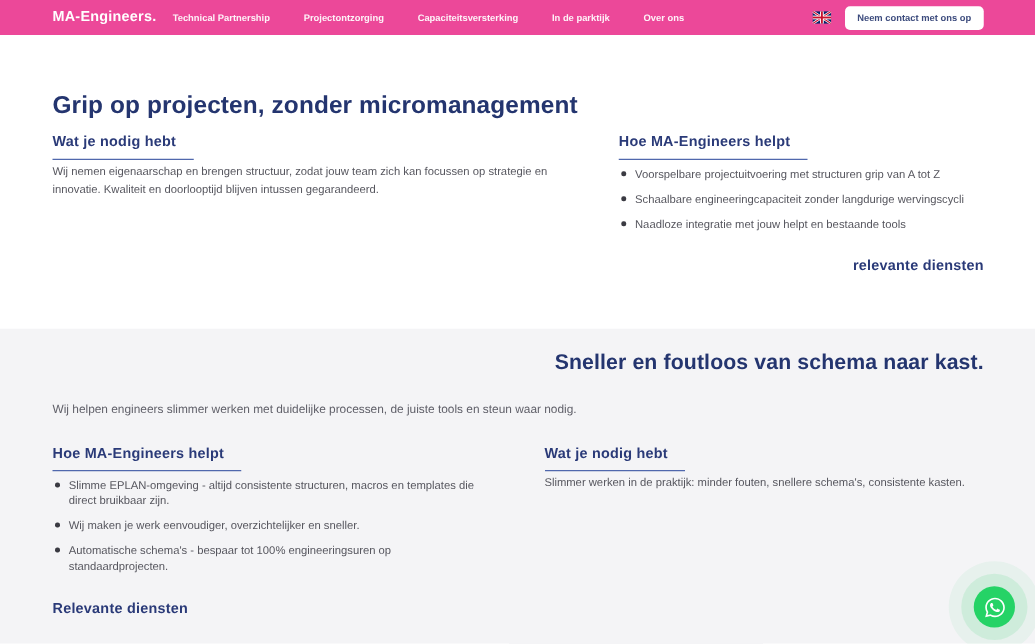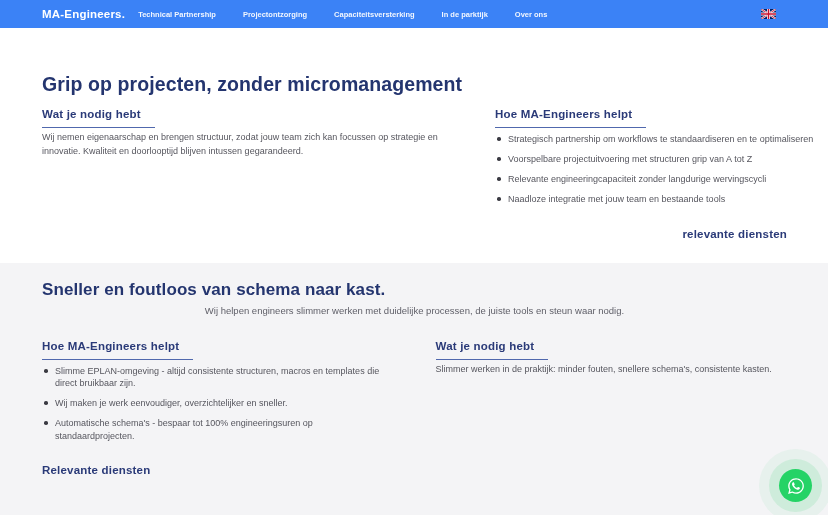--- a/index.html
+++ b/index.html
@@ -7,21 +7,21 @@
   body {
     font-family: "Liberation Sans", sans-serif;
     background: #ffffff;
     position: relative;
     color: #56565e;
   }
 
   
   .header {
     height: 28px;
-    background: #3b82f6;
+    background: #ec4899;
     display: flex;
     align-items: center;
     padding: 0 41px 0 42px;
   }
   .logo {
     color: #ffffff;
     font-weight: 700;
     font-size: 11.5px;
     letter-spacing: 0.2px;
     white-space: nowrap;
@@ -135,28 +135,29 @@
   }
 
   
   .section2 {
     height: 252px;
     background: #f4f4f6;
     padding: 17px 41px 0 42px;
     overflow: hidden;
   }
   .s2-title {
+    text-align: right;
     color: #24356f;
     font-size: 17px;
     font-weight: 800;
     letter-spacing: 0.1px;
-    margin-bottom: 5px;
+    margin-bottom: 22px;
   }
   .s2-subtitle {
-    text-align: center;
+    text-align: left;
     font-size: 9.5px;
     color: #5f5f68;
     margin-bottom: 20px;
   }
   .cols2 {
     display: grid;
     grid-template-columns: 1fr 1fr;
     gap: 42px;
   }
   .section2 .services { text-align: left; margin-top: 14px; }
@@ -193,37 +194,37 @@
   <div class="header-spacer"></div>
   <svg class="flag" viewBox="0 0 60 40" xmlns="http://www.w3.org/2000/svg">
     <rect width="60" height="40" fill="#012169"></rect>
     <path d="M0,0 L60,40 M60,0 L0,40" stroke="#ffffff" stroke-width="8"></path>
     <path d="M0,0 L60,40 M60,0 L0,40" stroke="#C8102E" stroke-width="3.5"></path>
     <rect x="24" width="12" height="40" fill="#ffffff"></rect>
     <rect y="14" width="60" height="12" fill="#ffffff"></rect>
     <rect x="27" width="6" height="40" fill="#C8102E"></rect>
     <rect y="17" width="60" height="6" fill="#C8102E"></rect>
   </svg>
+  <button class="contact-btn">Neem contact met ons op</button>
 </div>
 
 <div class="hero">
   <h1 class="hero-title">Grip op projecten, zonder micromanagement</h1>
 
   <div class="cols">
     <div>
       <h3 class="section-heading">Wat je nodig hebt</h3>
       <p class="body-text">Wij nemen eigenaarschap en brengen structuur, zodat jouw team zich kan focussen op strategie en innovatie. Kwaliteit en doorlooptijd blijven intussen gegarandeerd.</p>
     </div>
     <div>
       <h3 class="section-heading">Hoe MA-Engineers helpt</h3>
       <ul class="bullets">
-        <li>Strategisch partnership om workflows te standaardiseren en te optimaliseren</li>
         <li>Voorspelbare projectuitvoering met structuren grip van A tot Z</li>
-        <li>Relevante engineeringcapaciteit zonder langdurige wervingscycli</li>
-        <li>Naadloze integratie met jouw team en bestaande tools</li>
+        <li>Schaalbare engineeringcapaciteit zonder langdurige wervingscycli</li>
+        <li>Naadloze integratie met jouw helpt en bestaande tools</li>
       </ul>
     </div>
   </div>
 
   <div class="services">
     <div class="services-heading">relevante diensten</div>
 
   </div>
 </div>
 

